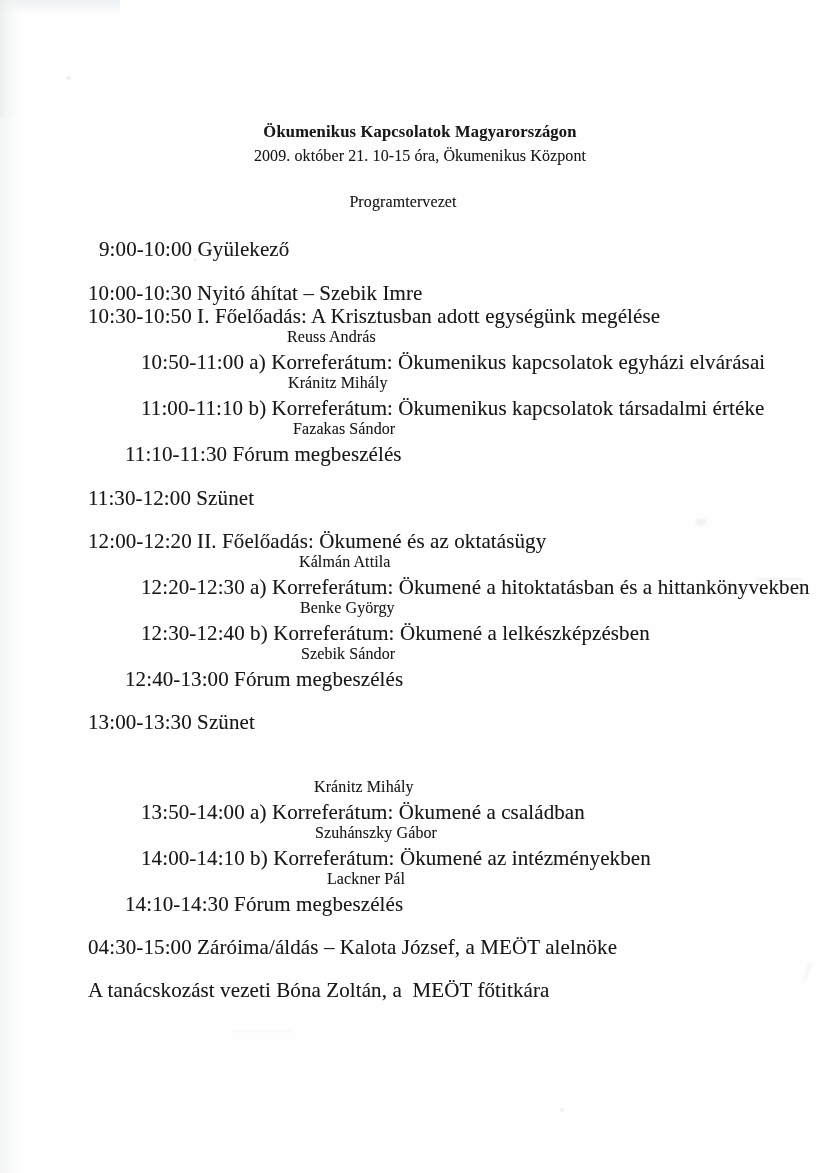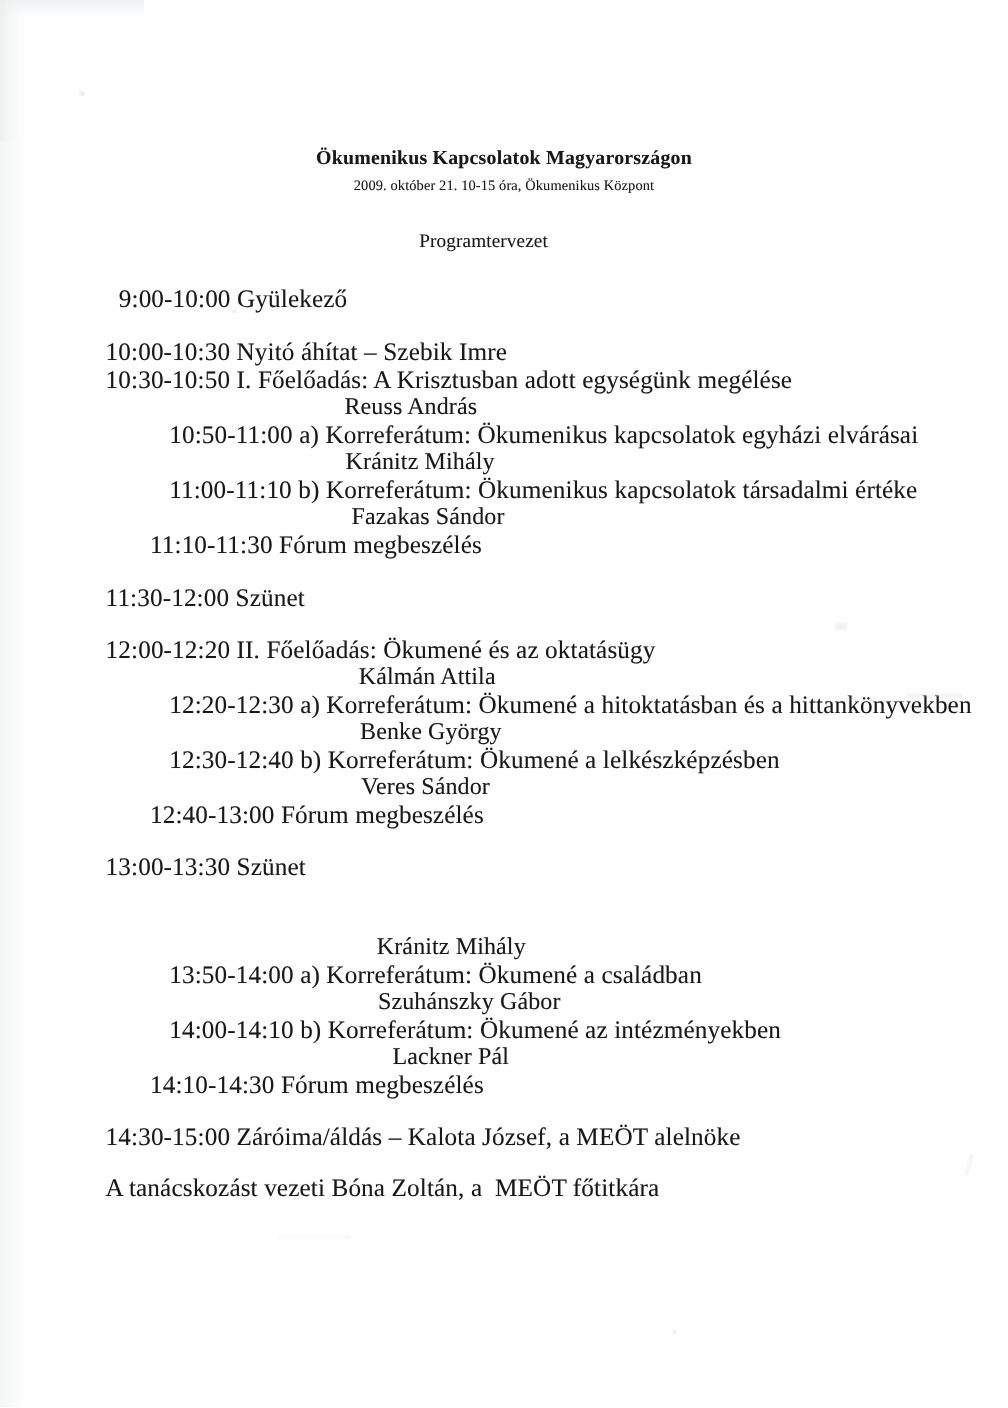--- a/index.html
+++ b/index.html
@@ -57,24 +57,24 @@
     line-height: 1;
     letter-spacing: 0.1px;
     
     text-shadow: 0 0 0.6px rgba(90,90,90,0.45);
   }
   .title {
     font-weight: bold;
     font-size: 16.5px;
     letter-spacing: 0.2px;
   }
-  .subtitle { font-size: 12px; }
+  .subtitle { font-size: 16px; }
   .sec      { font-size: 16px; }
   .line     { font-size: 21px; }
-  .speaker  { font-size: 20px; }
+  .speaker  { font-size: 16px; }
 
   .center-block {
     position: absolute;
     text-align: center;
     white-space: pre;
     line-height: 1;
     text-shadow: 0 0 0.6px rgba(90,90,90,0.45);
   }
 </style>
 </head>
@@ -113,40 +113,40 @@
   <div class="txt line" style="left:88px; top:531px;">12:00-12:20 II. Főelőadás: Ökumené és az oktatásügy</div>
 
   <div class="txt speaker" style="left:299px; top:554px;">Kálmán Attila</div>
 
   <div class="txt line" style="left:141px; top:577px;">12:20-12:30 a) Korreferátum: Ökumené a hitoktatásban és a hittankönyvekben</div>
 
   <div class="txt speaker" style="left:300px; top:600px;">Benke György</div>
 
   <div class="txt line" style="left:141px; top:623px;">12:30-12:40 b) Korreferátum: Ökumené a lelkészképzésben</div>
 
-  <div class="txt speaker" style="left:301px; top:646px;">Veres Sándor</div>
+  <div class="txt speaker" style="left:301px; top:646px;">Szebik Sándor</div>
 
   <div class="txt line" style="left:125px; top:669px;">12:40-13:00 Fórum megbeszélés</div>
 
   <div class="txt line" style="left:88px; top:712px;">13:00-13:30 Szünet</div>
 
 
   <div class="txt speaker" style="left:314px; top:779px;">Kránitz Mihály</div>
 
   <div class="txt line" style="left:141px; top:802px;">13:50-14:00 a) Korreferátum: Ökumené a családban</div>
 
   <div class="txt speaker" style="left:315px; top:825px;">Szuhánszky Gábor</div>
 
   <div class="txt line" style="left:141px; top:848px;">14:00-14:10 b) Korreferátum: Ökumené az intézményekben</div>
 
   <div class="txt speaker" style="left:327px; top:871px;">Lackner Pál</div>
 
   <div class="txt line" style="left:125px; top:894px;">14:10-14:30 Fórum megbeszélés</div>
 
-  <div class="txt line" style="left:88px; top:937px;">14:30-15:00 Záróima/áldás – Kalota József, a MEÖT alelnöke</div>
+  <div class="txt line" style="left:88px; top:937px;">04:30-15:00 Záróima/áldás – Kalota József, a MEÖT alelnöke</div>
 
   <div class="txt line" style="left:88px; top:980px;">A tanácskozást vezeti Bóna Zoltán, a  MEÖT főtitkára</div>
 
   <div class="artifact" style="left:66px;  top:76px;  width:5px;  height:4px;  opacity:.22;"></div>
   <div class="artifact" style="left:193px; top:258px; width:4px;  height:3px;  opacity:.20;"></div>
   <div class="smudge" style="left:696px; top:519px; width:10px; height:6px;  opacity:.22;"></div>
   <div class="smudge" style="left:756px; top:578px; width:46px; height:3px;  opacity:.20;"></div>
   <div class="smudge" style="left:700px; top:581px; width:30px; height:3px;  opacity:.16;"></div>
   <div class="artifact" style="left:560px; top:1108px;width:4px;  height:4px;  opacity:.18;"></div>
   <div class="smudge" style="left:806px; top:962px; width:3px;  height:18px; opacity:.18; transform:rotate(18deg);"></div>

